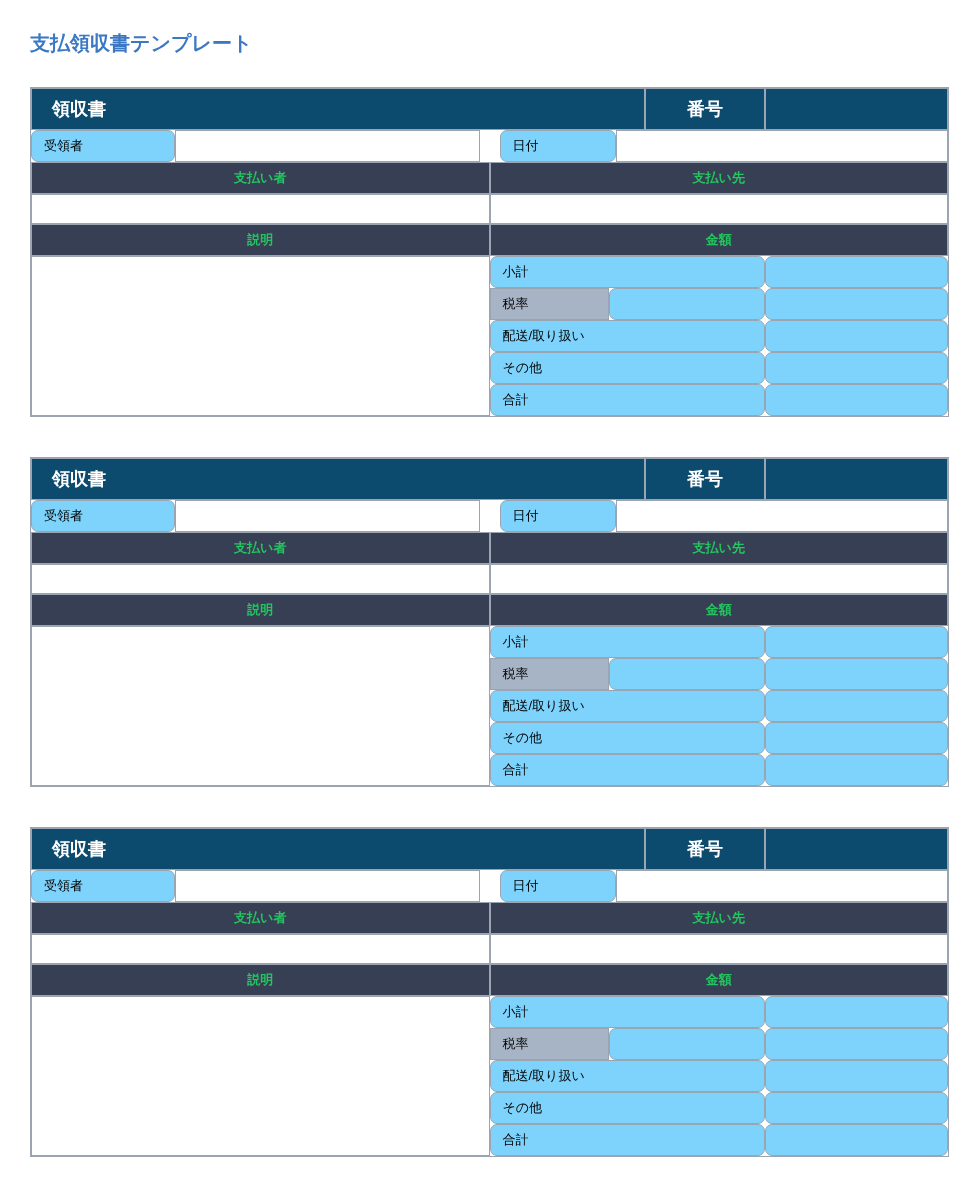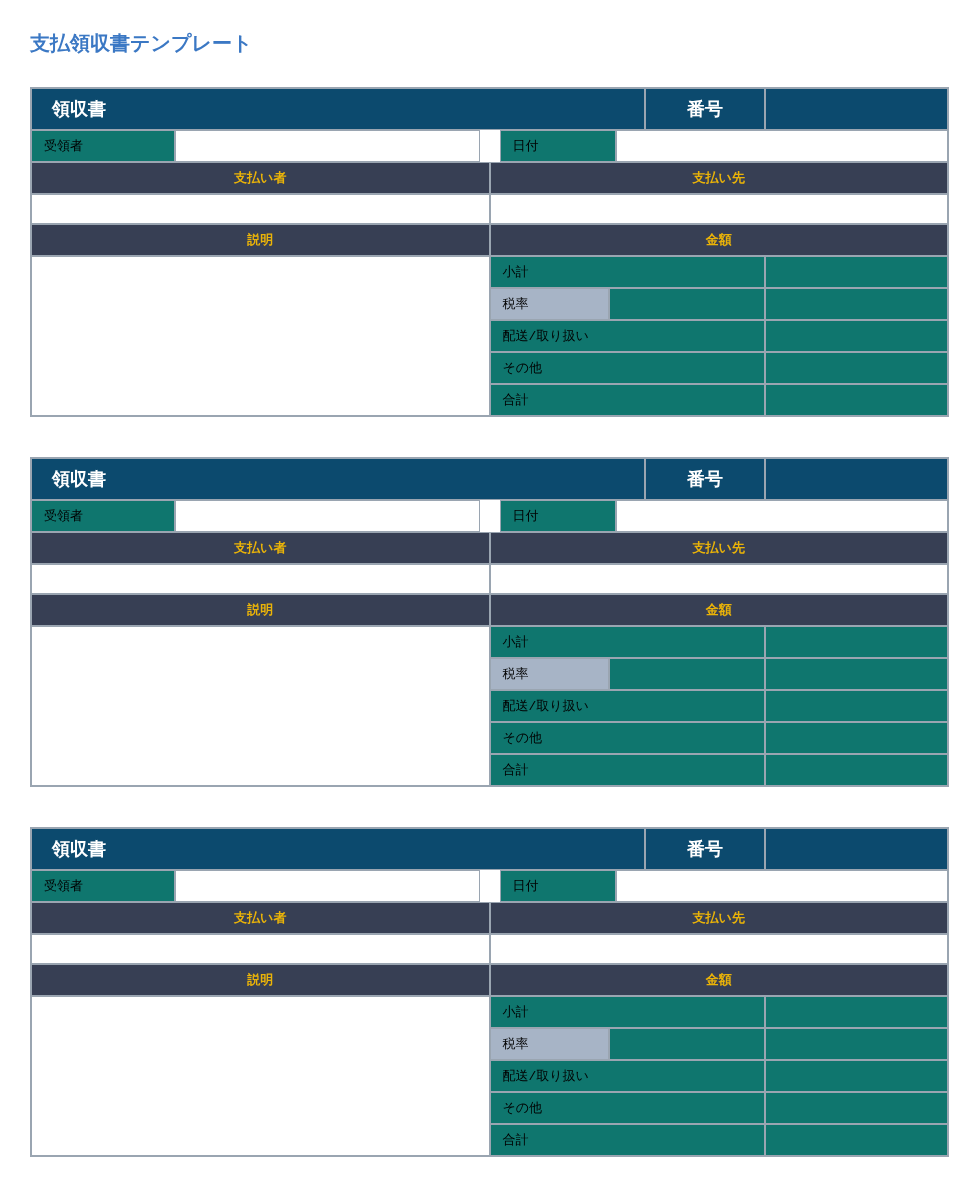--- a/index.html
+++ b/index.html
@@ -33,45 +33,46 @@
     background: #0c4a6e;
     color: #ffffff;
     font-weight: bold;
   }
   .dark-header.big {
     font-size: 18px;
     padding: 8px 20px;
   }
   .sub-header {
     background: #373f54;
-    color: #eab308;
+    color: #22c55e;
     font-weight: bold;
     justify-content: center;
   }
   .label-cell {
-    background: #0f766e;
+    background: #7dd3fc;
     color: #000000;
+    border-radius: 7px;
   }
   .label-cell-darker {
     background: #a7b4c6;
     color: #000000;
     font-family: Liberation Serif, serif;
   }
   .white-cell {
     background: #ffffff;
   }
   .center { justify-content: center; }
   
   .w-recipient-label { width: 16%; }
   .w-recipient-value { width: 34%; }
   .w-date-label { width: 13%; margin-left: 20px; }
   .w-date-value { width: 37%; }
   .w-half { width: 50%; }
   .w-desc { width: 50%; }
-  .w-sum-label { width: 30%; font-family: Liberation Mono, monospace; }
+  .w-sum-label { width: 30%; }
   .w-sum-value { width: 20%; }
   .w-taxrate-label { width: 13%; }
   .w-taxrate-mid { width: 17%; }
   .w-number-label { width: 13%; justify-content: center; }
   .w-number-value { width: 20%; }
   .title-left { width: 67%; }
 </style>
 </head>
 <body>
 

